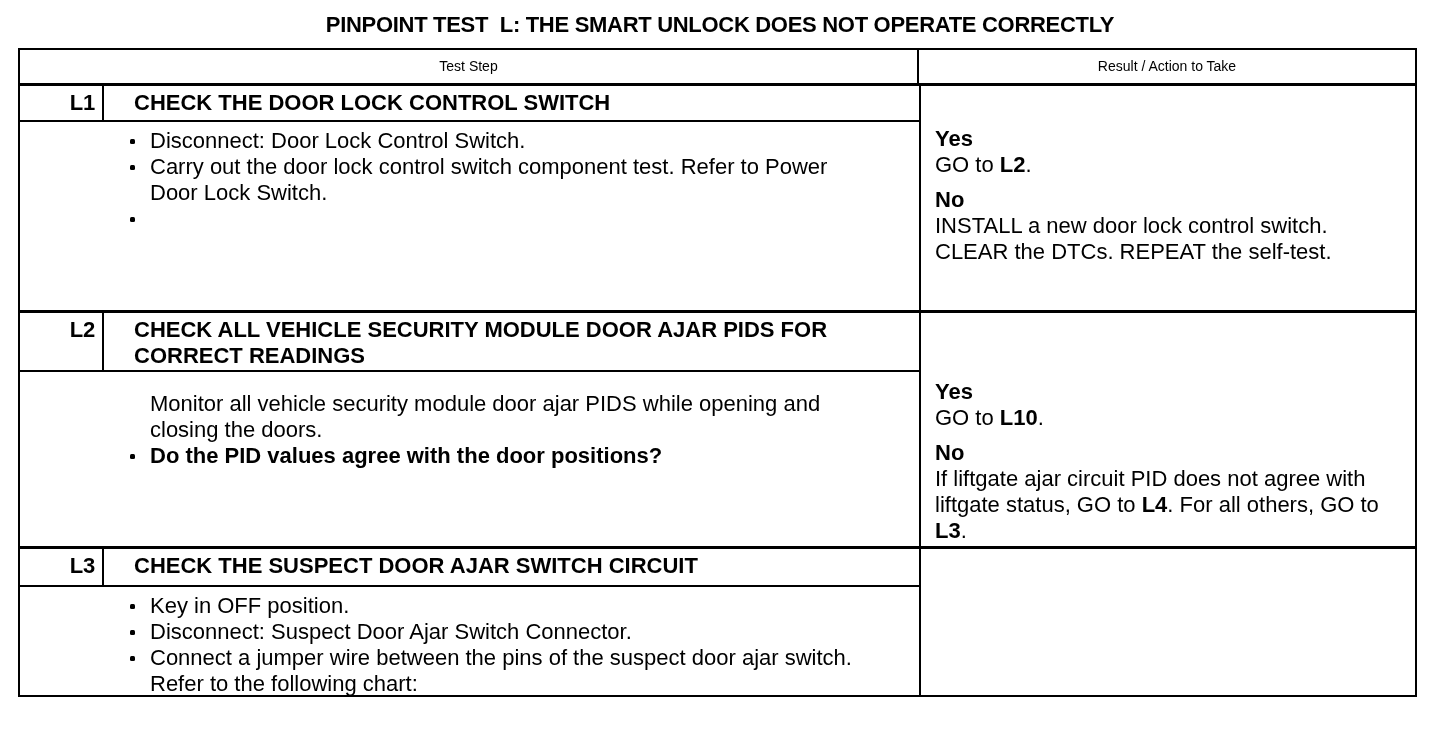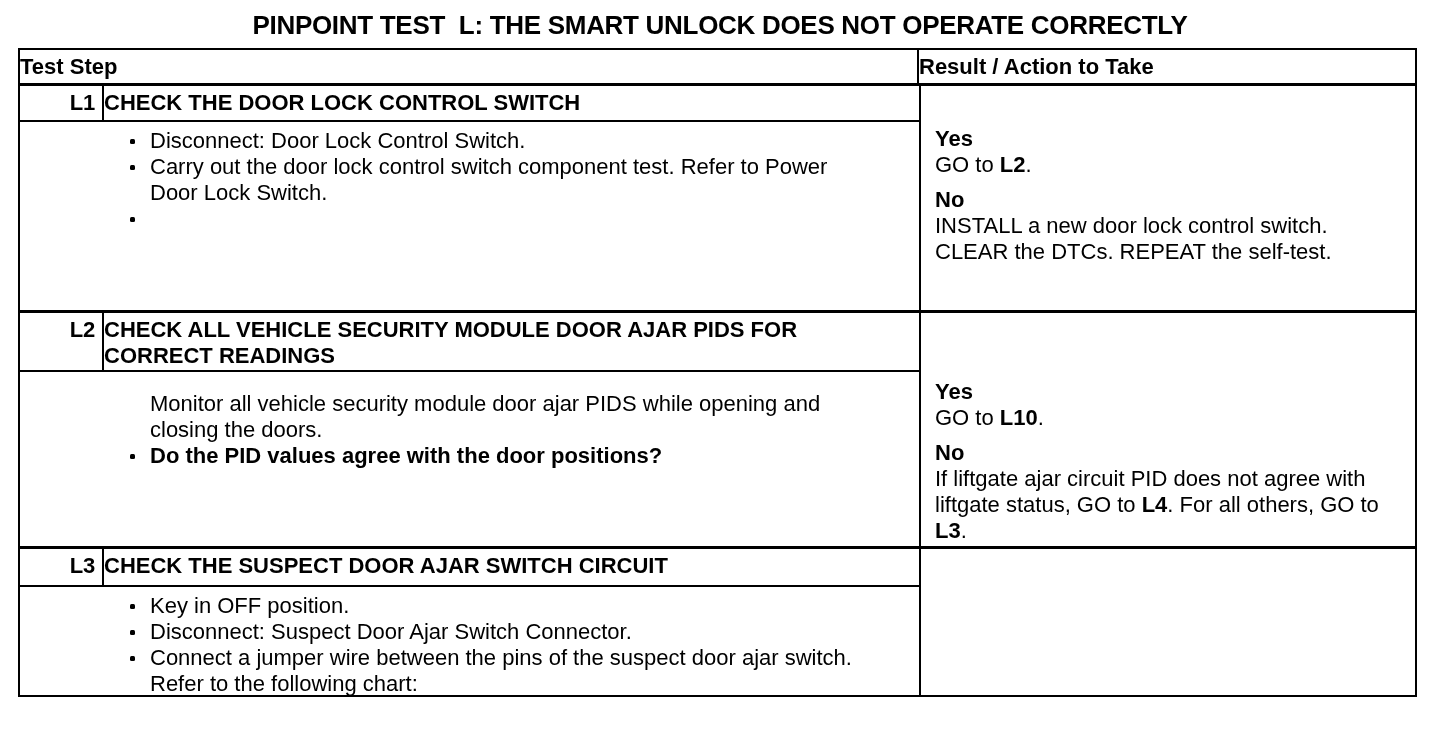--- a/index.html
+++ b/index.html
@@ -10,21 +10,21 @@
     font-family: "Liberation Sans", "DejaVu Sans", sans-serif;
     font-size: 22px;
     line-height: 26px;
     color: #000000;
     overflow: hidden;
   }
   .page { width: 1440px; height: 746px; position: relative; }
 
   .title {
     text-align: center;
-    font-size: 26px;
+    font-size: 22px;
     line-height: 34px;
     font-weight: bold;
     letter-spacing: -0.3px;
     padding: 8px 0 6px 0;
     white-space: pre;
   }
 
   .ptable {
     margin-left: 18px;
     width: 1399px;
@@ -33,23 +33,24 @@
   }
 
   
   .thead {
     display: grid;
     grid-template-columns: 899px 1fr;
     height: 36px;
     border-bottom: 3px solid #000;
   }
   .thead .th {
-    font-weight: bold;
+    font-weight: normal;
+    text-align: center;
     line-height: 33px;
-    font-size: 22px;
+    font-size: 14px;
   }
   .thead .th-left { border-right: 2px solid #000; }
 
   
   .block {
     display: grid;
     grid-template-columns: 84px 815px 1fr;
   }
   .block + .block { border-top: 3px solid #000; }
   .block-l1 { grid-template-rows: 34px 190px; }
@@ -60,21 +61,21 @@
     grid-row: 1; grid-column: 1;
     border-right: 2px solid #000;
     font-weight: bold;
     text-align: center;
     padding-top: 4px;
     padding-left: 43px;
   }
   .btitle {
     grid-row: 1; grid-column: 2;
     font-weight: bold;
-    padding: 4px 20px 0 0;
+    padding: 4px 20px 0 30px;
   }
   .steps {
     grid-row: 2; grid-column: 1 / 3;
     border-top: 2px solid #000;
     padding: 6px 40px 0 0;
   }
   .result {
     grid-row: 1 / 3; grid-column: 3;
     border-left: 2px solid #000;
     padding: 0 10px 0 14px;

